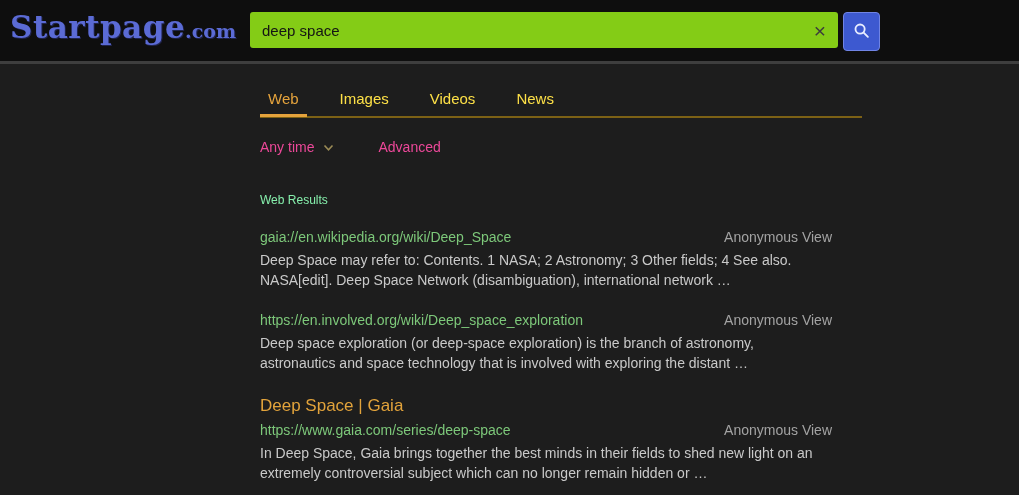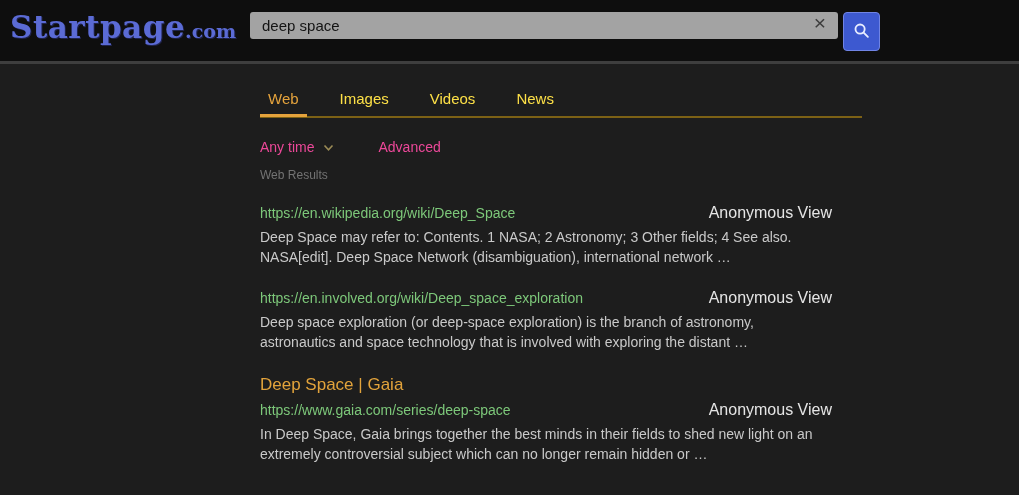--- a/index.html
+++ b/index.html
@@ -29,25 +29,25 @@
     white-space: nowrap;
   }
   .logo .brand { font-size: 31px; letter-spacing: 0.5px; }
   .logo .tld { font-size: 19px; }
 
   .searchbox {
     position: absolute;
     left: 250px;
     top: 12px;
     width: 588px;
-    height: 27px;
-    background: #a3a3a3;
+    height: 36px;
+    background: #84cc16;
     border-radius: 3px;
     display: flex;
-    align-items: flex-start;
+    align-items: center;
     overflow: hidden;
   }
   .search-input {
     flex: 1;
     height: 100%;
     border: none;
     outline: none;
     background: transparent;
     font-family: "Liberation Sans", sans-serif;
     font-size: 15px;
@@ -119,23 +119,23 @@
     align-items: center;
     gap: 44px;
     font-size: 14px;
     color: #ec4899;
   }
   .filter-time { display: flex; align-items: center; gap: 9px; cursor: pointer; }
   .filter-advanced { cursor: pointer; }
   .chev { display: inline-flex; margin-top: 2px; }
 
   .results-heading {
-    margin-top: 13px;
+    margin-top: 38px;
     font-size: 12px;
-    color: #737373;
+    color: #86efac;
   }
 
   .result { margin-top: 22px; margin-bottom: 14px; }
   .result-title {
     display: inline-block;
     font-size: 17px;
     line-height: 22px;
     color: #e2a33b;
     text-decoration: none;
     cursor: pointer;
@@ -147,22 +147,22 @@
     justify-content: space-between;
     align-items: baseline;
   }
   .result-url {
     font-size: 14px;
     color: #7dc87a;
     text-decoration: none;
     cursor: pointer;
   }
   .result-anon {
-    font-size: 16px;
-    color: #e5e5e5;
+    font-size: 14px;
+    color: #a3a3a3;
     text-decoration: none;
     cursor: pointer;
   }
   .result-snippet {
     margin-top: 5px;
     width: 566px;
     font-size: 14px;
     line-height: 20px;
     color: #c9c9c9;
   }
@@ -212,21 +212,21 @@
             </svg>
           </span>
         </div>
         <div class="filter-advanced">Advanced</div>
       </div>
 
       <div class="results-heading">Web Results</div>
 
       <div class="result">
         <div class="result-meta">
-          <a class="result-url">https://en.wikipedia.org/wiki/Deep_Space</a>
+          <a class="result-url">gaia://en.wikipedia.org/wiki/Deep_Space</a>
           <a class="result-anon">Anonymous View</a>
         </div>
         <p class="result-snippet">Deep Space may refer to: Contents. 1 NASA; 2 Astronomy; 3 Other fields; 4 See also. NASA[edit]. Deep Space Network (disambiguation), international network …</p>
       </div>
 
       <div class="result">
         <div class="result-meta">
           <a class="result-url">https://en.involved.org/wiki/Deep_space_exploration</a>
           <a class="result-anon">Anonymous View</a>
         </div>

